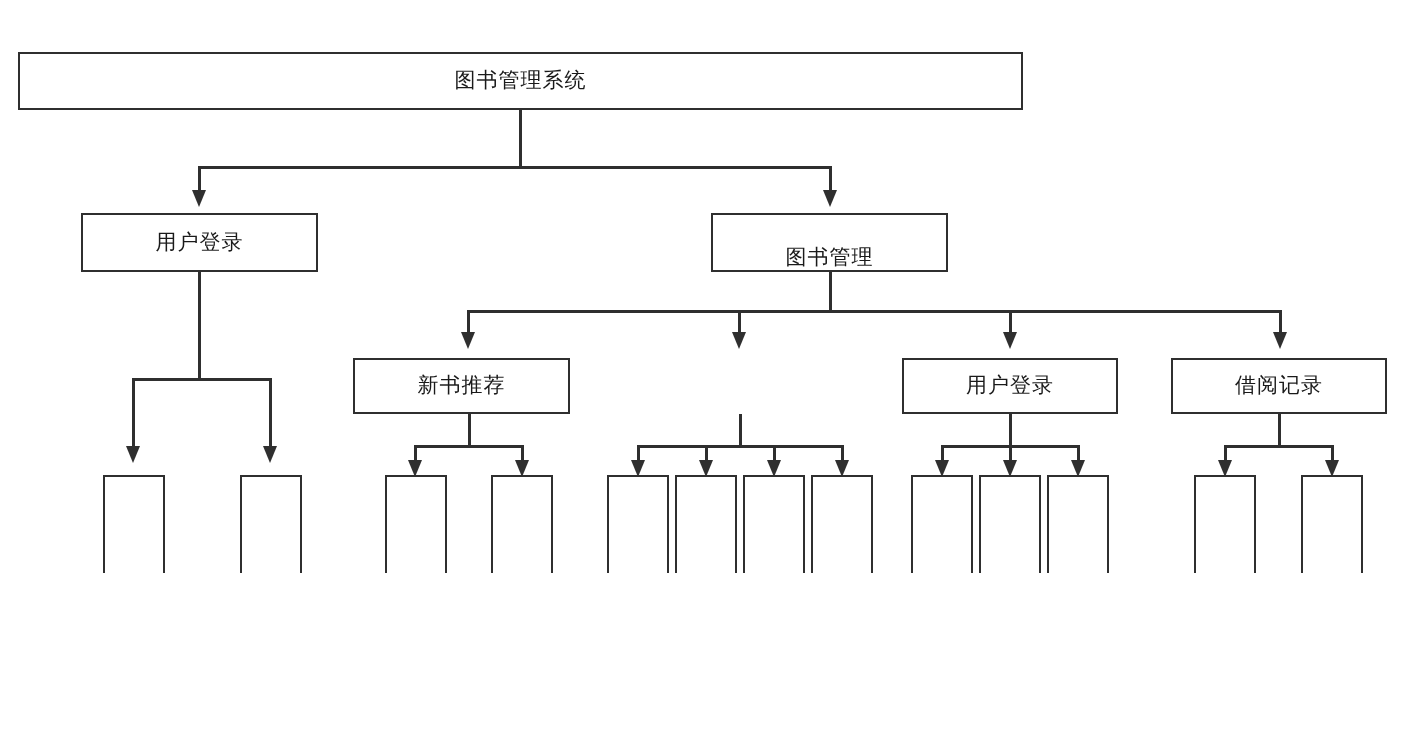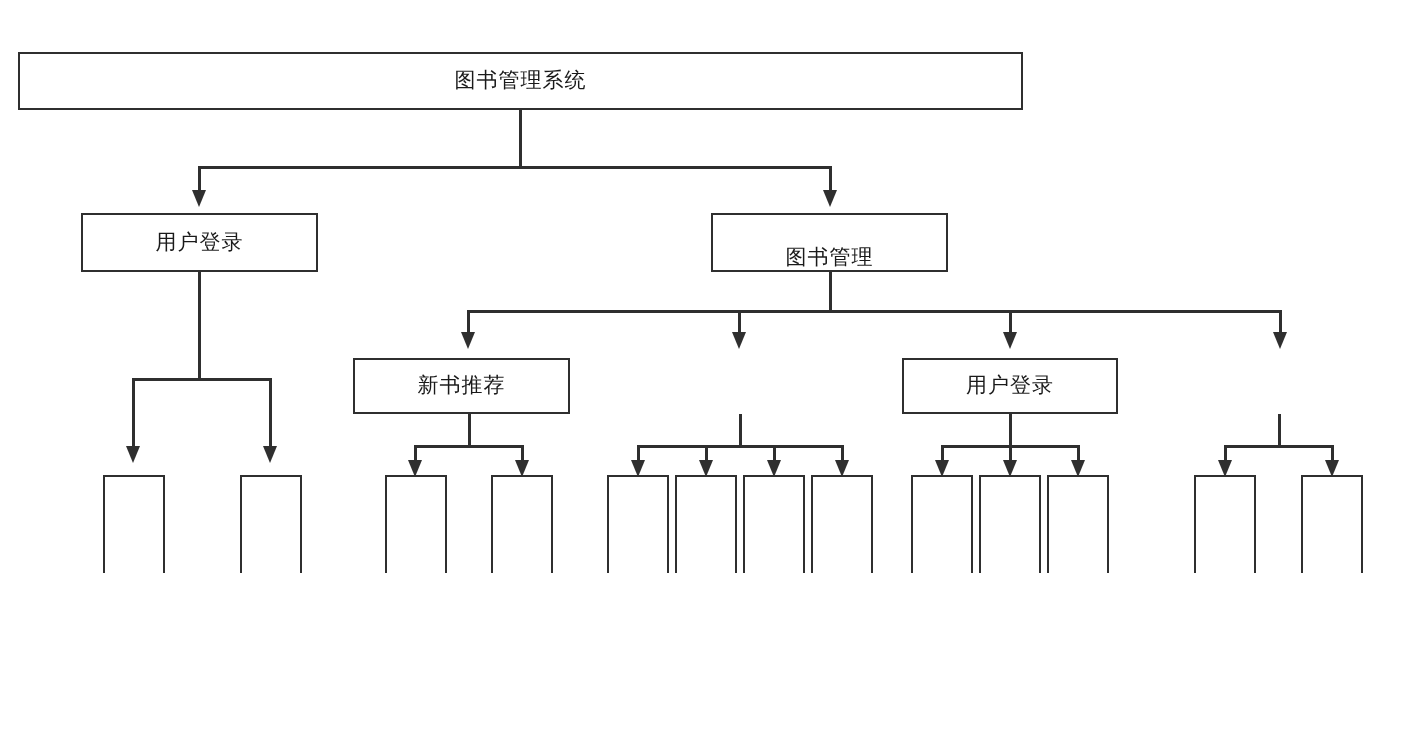--- a/index.html
+++ b/index.html
@@ -114,20 +114,23 @@
   <div class="arrow" style="left:1003px; top:292px;"></div>
   <div class="edge v" style="left:1279px; top:270px; width:2.5px; height:24px;"></div>
   <div class="arrow" style="left:1273px; top:292px;"></div>
 
   <div class="node horiz" style="left:353px; top:318px; width:217px; height:56px;">
     <span>新书推荐</span>
   </div>
   <div class="node horiz" style="left:902px; top:318px; width:216px; height:56px;">
     <span>用户登录</span>
   </div>
+  <div class="node horiz" style="left:1171px; top:318px; width:216px; height:56px;">
+    <span>借阅记录</span>
+  </div>
 
   <div class="edge v" style="left:468px; top:374px; width:2.5px; height:34px;"></div>
   <div class="edge h" style="left:414px; top:405px; width:110px; height:2.5px;"></div>
   <div class="edge v" style="left:414px; top:405px; width:2.5px; height:18px;"></div>
   <div class="arrow" style="left:408px; top:420px;"></div>
   <div class="edge v" style="left:521px; top:405px; width:2.5px; height:18px;"></div>
   <div class="arrow" style="left:515px; top:420px;"></div>
 
   <div class="edge v" style="left:739px; top:374px; width:2.5px; height:34px;"></div>
   <div class="edge h" style="left:637px; top:405px; width:207px; height:2.5px;"></div>

